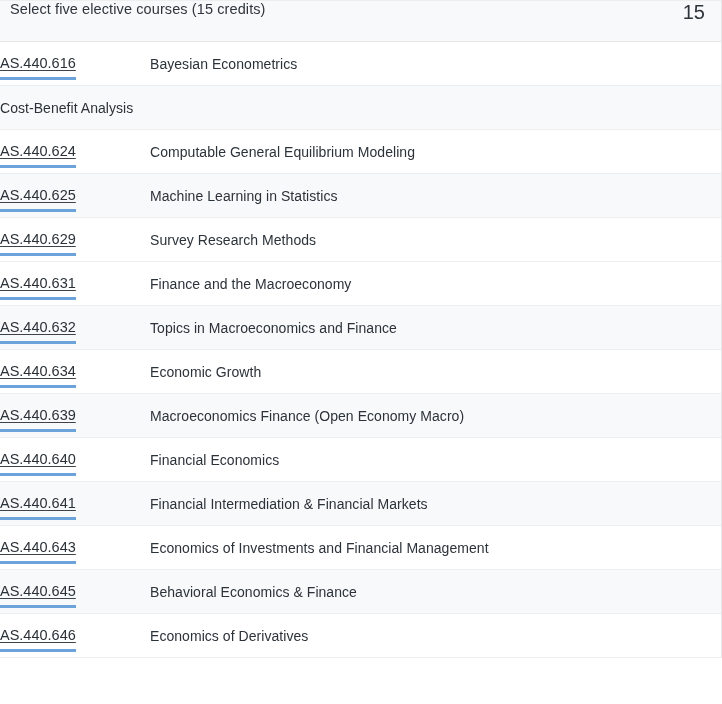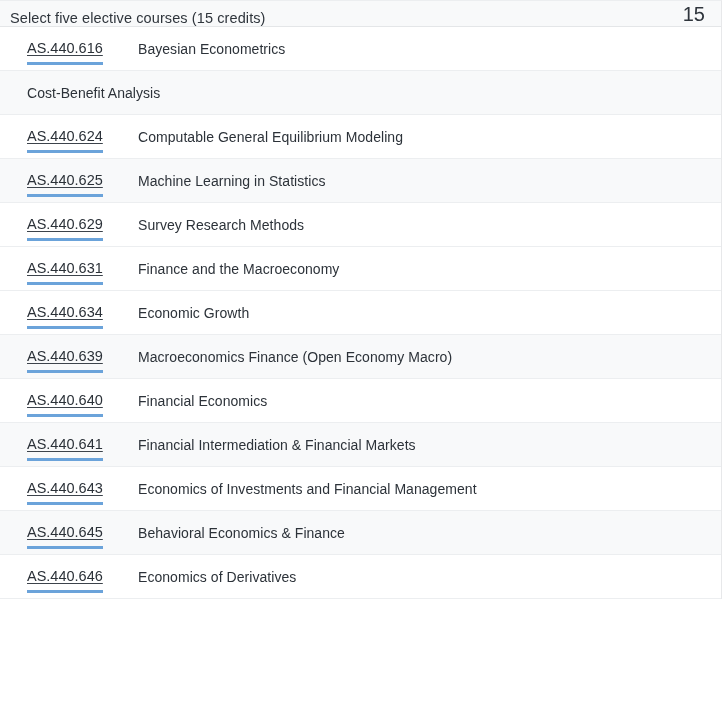--- a/index.html
+++ b/index.html
@@ -19,22 +19,22 @@
   .course-table {
     width: 722px;
     box-sizing: border-box;
     border-right: 1px solid #e7e8ea;
     border-top: 1px solid #eceef0;
   }
 
   
   .table-header {
     display: flex;
-    align-items: flex-end;
-    height: 26px;
+    align-items: flex-start;
+    height: 41px;
     background: #f8f9fa;
     border-bottom: 1px solid #e4e6e8;
     box-sizing: border-box;
     padding: 0 16px 0 10px;
   }
   .table-header .header-title {
     flex: 1 1 auto;
     font-size: 14.5px;
     color: #2f353c;
     letter-spacing: 0.1px;
@@ -48,21 +48,21 @@
   }
 
   
   .course-row {
     display: flex;
     align-items: center;
     height: 44px;
     box-sizing: border-box;
     border-bottom: 1px solid #eceef0;
     background: #ffffff;
-    padding-left: 27px;
+    gap: 39px;
   }
   .course-row.alt {
     background: #f8f9fa;
   }
 
   .course-code-cell {
     flex: 0 0 111px;
     display: flex;
     align-items: center;
     height: 100%;
@@ -139,20 +139,26 @@
           <a class="course-code-link">AS.440.629</a>
         </div>
         <div class="course-title-cell">Survey Research Methods</div>
       </div>
       <div class="course-row">
         <div class="course-code-cell">
           <a class="course-code-link">AS.440.631</a>
         </div>
         <div class="course-title-cell">Finance and the Macroeconomy</div>
       </div>
+      <div class="course-row alt">
+        <div class="course-code-cell">
+          <a class="course-code-link">AS.440.632</a>
+        </div>
+        <div class="course-title-cell">Topics in Macroeconomics and Finance</div>
+      </div>
       <div class="course-row">
         <div class="course-code-cell">
           <a class="course-code-link">AS.440.634</a>
         </div>
         <div class="course-title-cell">Economic Growth</div>
       </div>
       <div class="course-row alt">
         <div class="course-code-cell">
           <a class="course-code-link">AS.440.639</a>
         </div>

